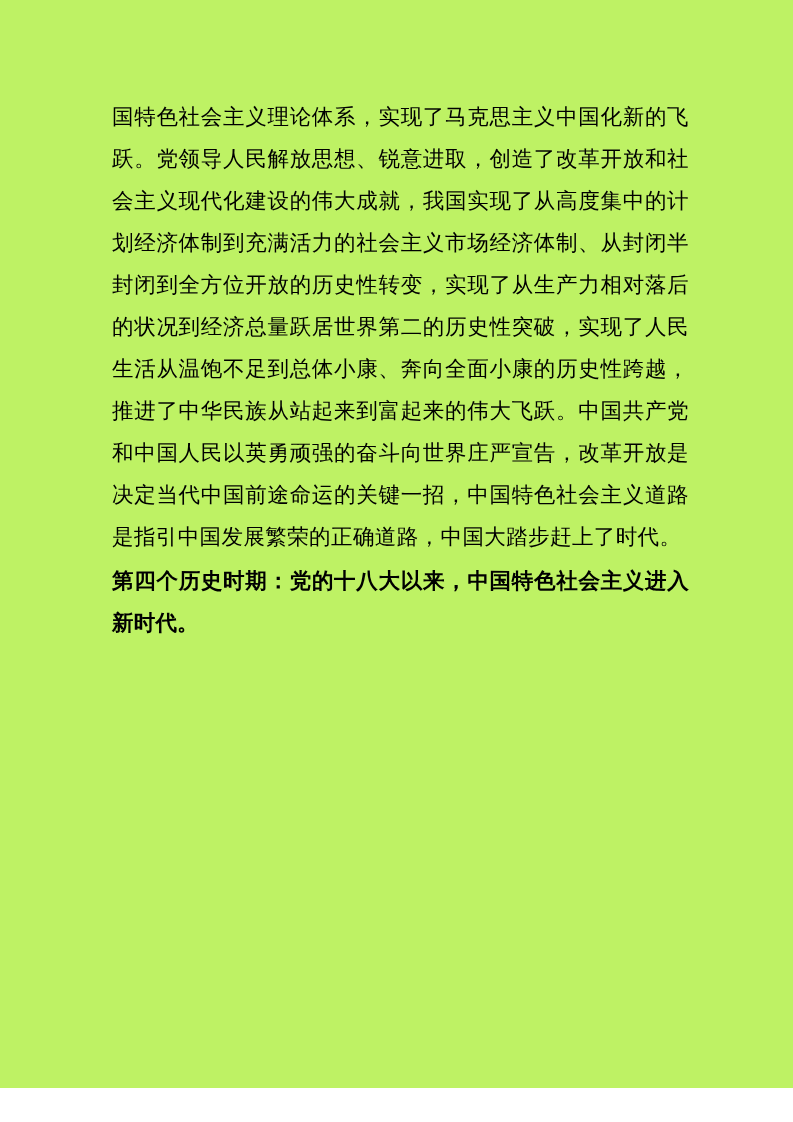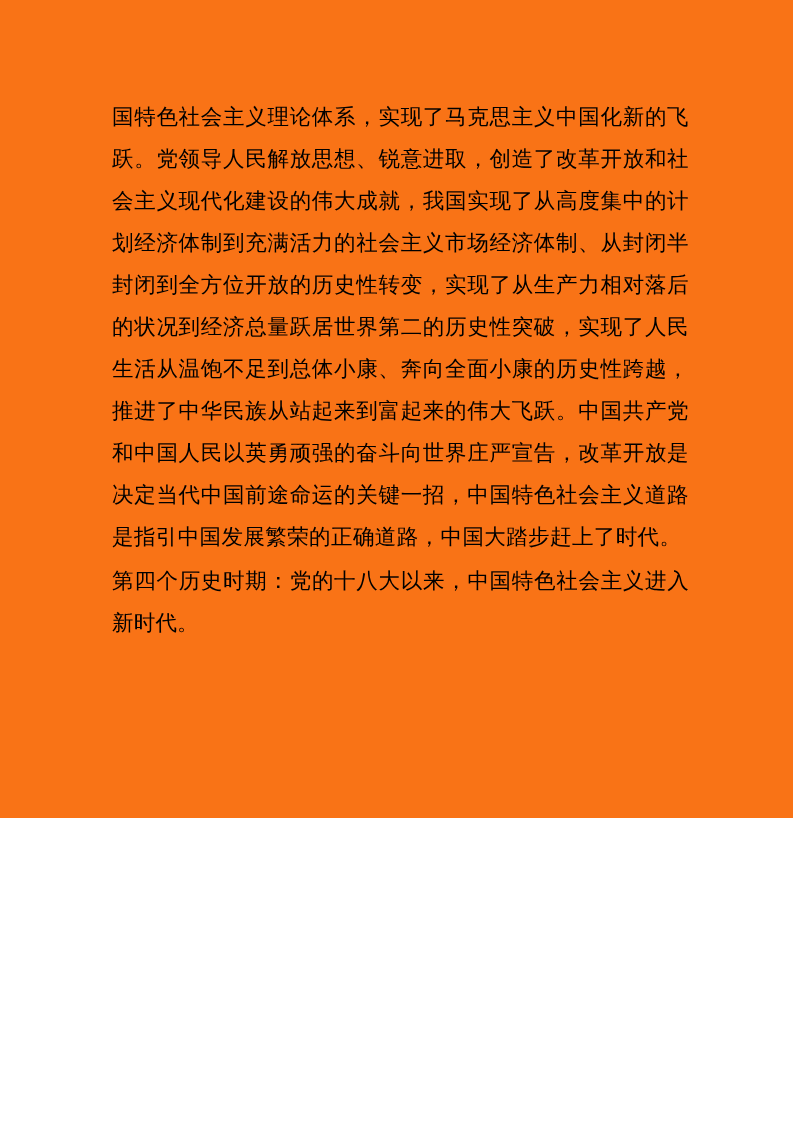--- a/index.html
+++ b/index.html
@@ -10,43 +10,43 @@
   body {
     width: 793px;
     height: 1122px;
     font-family: "Liberation Serif", "DejaVu Serif", serif;
     color: #000000;
     overflow: hidden;
   }
   .page {
     position: relative;
     width: 793px;
-    height: 818px;
-    background: #f97316;
+    height: 1088px;
+    background: #bef264;
     box-sizing: border-box;
     padding: 96px 104px 80px 112px;
   }
   .doc-body {
     font-size: 21.5px;
     line-height: 42px;
     text-align: justify;
     text-justify: inter-ideograph;
     letter-spacing: 0.4px;
   }
   p {
     margin: 0;
   }
   .para-continued {
     text-indent: 0;
   }
   .para-indent {
     text-indent: 2em;
   }
   .heading {
-    font-weight: normal;
+    font-weight: bold;
     text-indent: 0;
     margin-top: 2px;
     margin-bottom: 2px;
     letter-spacing: 0.2px;
   }
 </style>
 </head>
 <body>
 
 <div class="page">

